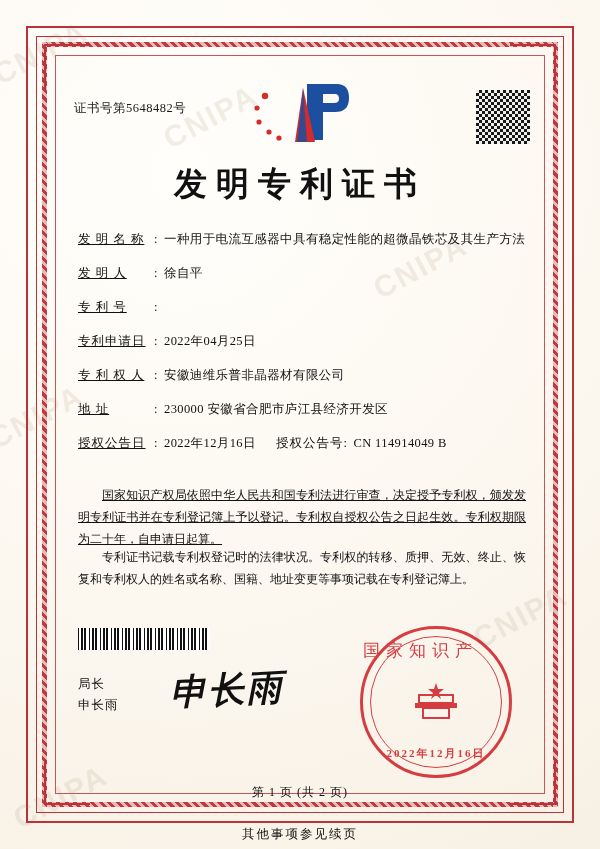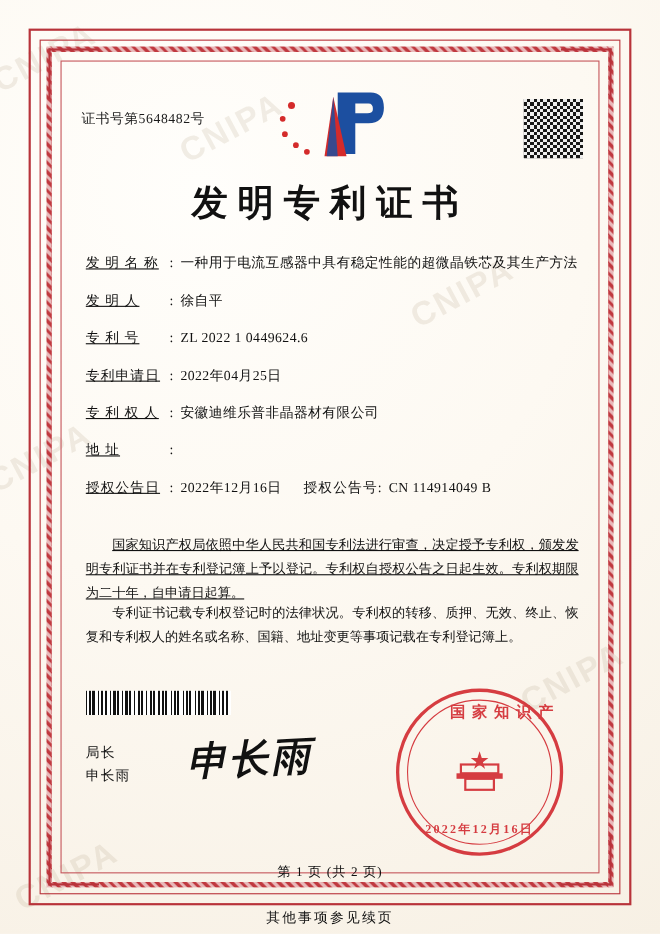--- a/index.html
+++ b/index.html
@@ -162,22 +162,22 @@
     border-radius:50%;
     border:1px solid #d01f26;
   }
   .seal .emblem{
     position:absolute;left:50%;top:50%;
     transform:translate(-50%,-50%);
     width:54px;height:42px;
   }
   .seal-top{
     position:absolute;left:0;right:0;top:10px;
-    text-align:right;font-size:14px;letter-spacing:6px;
-    font-weight:bold;
+    text-align:left;font-size:17px;letter-spacing:6px;
+    font-weight:normal;
   }
   .seal-bottom{
     position:absolute;left:0;right:0;bottom:14px;
     text-align:center;font-size:11px;letter-spacing:2px;
     font-weight:bold;
   }
   .page-no{
     position:absolute;left:0;right:0;top:718px;
     text-align:center;font-size:12px;color:#111;letter-spacing:1px;
   }
@@ -239,38 +239,38 @@
 
       <div class="row">
         <div class="label">发 明 人</div>
         <div class="colon">:</div>
         <div class="value">徐自平</div>
       </div>
 
       <div class="row">
         <div class="label">专 利 号</div>
         <div class="colon">:</div>
-        <div class="value">ZL 2022 1 0449624.6</div>
       </div>
 
       <div class="row">
         <div class="label">专利申请日</div>
         <div class="colon">:</div>
         <div class="value">2022年04月25日</div>
       </div>
 
       <div class="row">
         <div class="label">专 利 权 人</div>
         <div class="colon">:</div>
         <div class="value">安徽迪维乐普非晶器材有限公司</div>
       </div>
 
       <div class="row">
         <div class="label">地 址</div>
         <div class="colon">:</div>
+        <div class="value">230000 安徽省合肥市庐江县经济开发区</div>
       </div>
 
       <div class="row split">
         <div class="label">授权公告日</div>
         <div class="colon">:</div>
         <div class="value">2022年12月16日</div>
         <div class="label2">授权公告号</div>
         <div class="colon">:</div>
         <div class="value">CN 114914049 B</div>
       </div>

